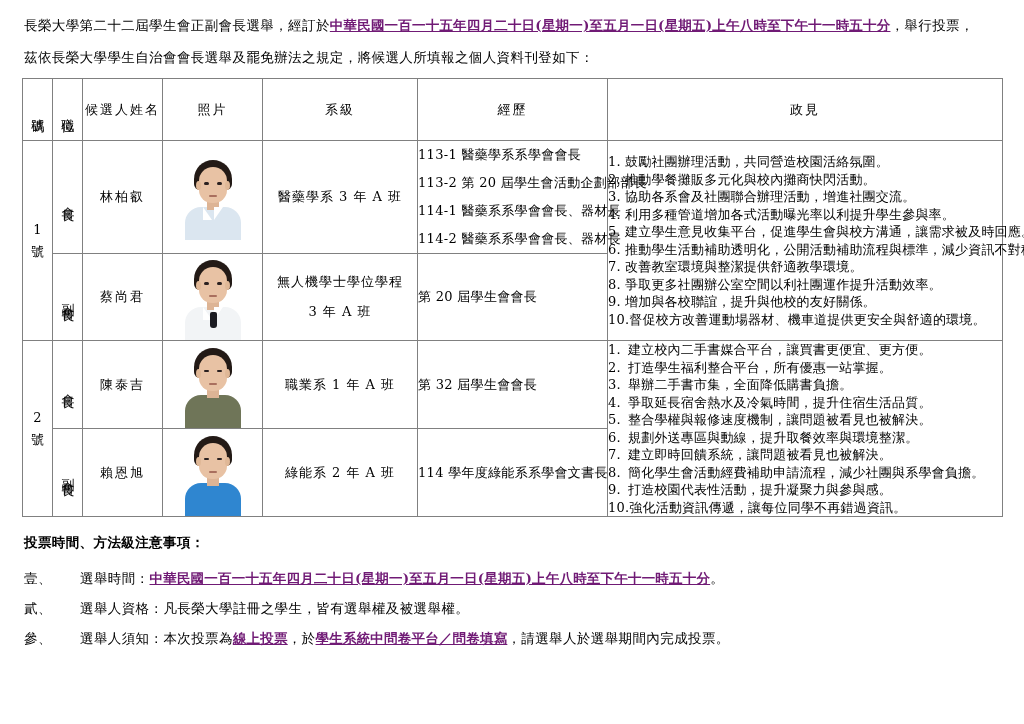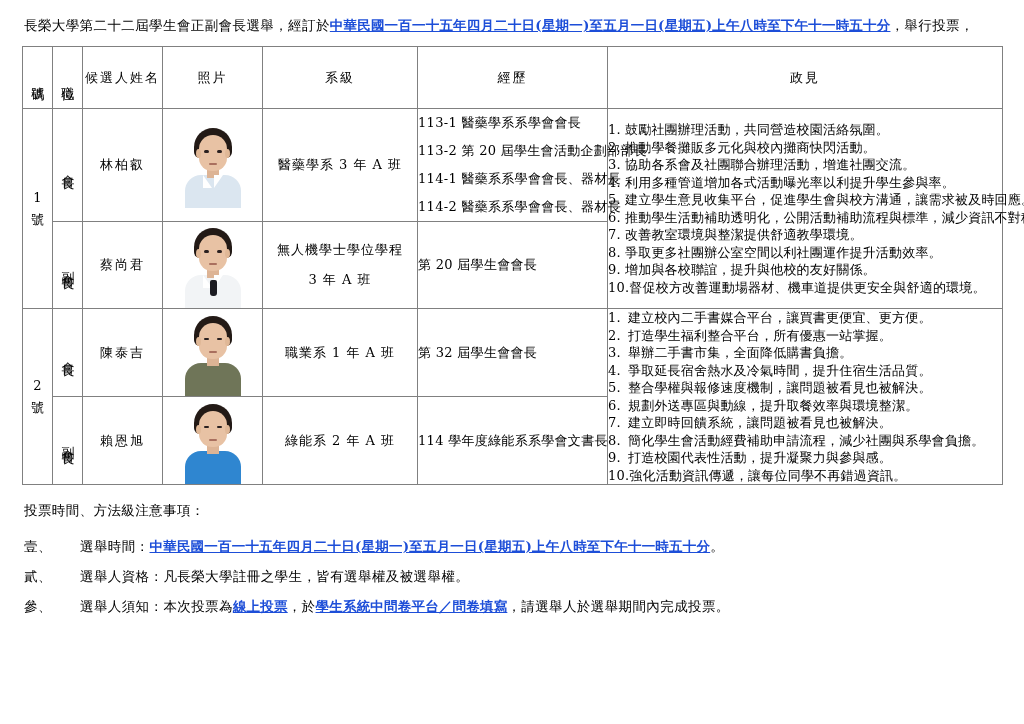--- a/index.html
+++ b/index.html
@@ -34,21 +34,21 @@
   .intro {
     padding: 0 24px;
     font-size: 13.5px;
     line-height: 30px;
     letter-spacing: 0.4px;
   }
   .intro p { margin: 0; }
   .intro .p1 { padding-top: 10px; }
   .intro .p2 { padding-top: 2px; }
   .redu {
-    color: #1d4ed8;
+    color: #701a75;
     text-decoration: underline;
     font-weight: bold;
     letter-spacing: 0.2px;
   }
 
   
   .tbl-wrap { padding: 6px 22px 0 22px; }
   table.bulletin {
     border-collapse: collapse;
     width: 980px;
@@ -202,21 +202,21 @@
     border-radius: 2px 2px 3px 3px;
   }
 
   
   .notes {
     padding: 10px 24px 0 24px;
     font-size: 13.5px;
     line-height: 30px;
     letter-spacing: 0.4px;
   }
-  .notes .notes-title { font-weight: normal; padding-bottom: 6px; }
+  .notes .notes-title { font-weight: bold; padding-bottom: 6px; }
   .note-row { display: flex; align-items: flex-start; }
   .note-row .mk { width: 56px; flex: 0 0 56px; }
   .note-row .bd { flex: 1 1 auto; }
 
   
   .footer {
     position: absolute;
     left: 0; right: 0; bottom: 4px;
     text-align: right;
     padding-right: 22px;
@@ -227,20 +227,21 @@
   }
 </style>
 </head>
 <body>
 
 <div class="page">
 
 
   <div class="intro">
     <p class="p1"><span>長榮大學第二十二屆學生會正副會長選舉，經訂於</span><span class="redu">中華民國一百一十五年四月二十日(星期一)至五月一日(星期五)上午八時至下午十一時五十分</span><span>，舉行投票，</span></p>
+    <p class="p2">茲依長榮大學學生自治會會長選舉及罷免辦法之規定，將候選人所填報之個人資料刊登如下：</p>
   </div>
 
   <div class="tbl-wrap">
     <table class="bulletin">
       <colgroup>
         <col class="c-no">
           <col class="c-pos">
           <col class="c-name">
           <col class="c-photo">
         <col class="c-dept">

